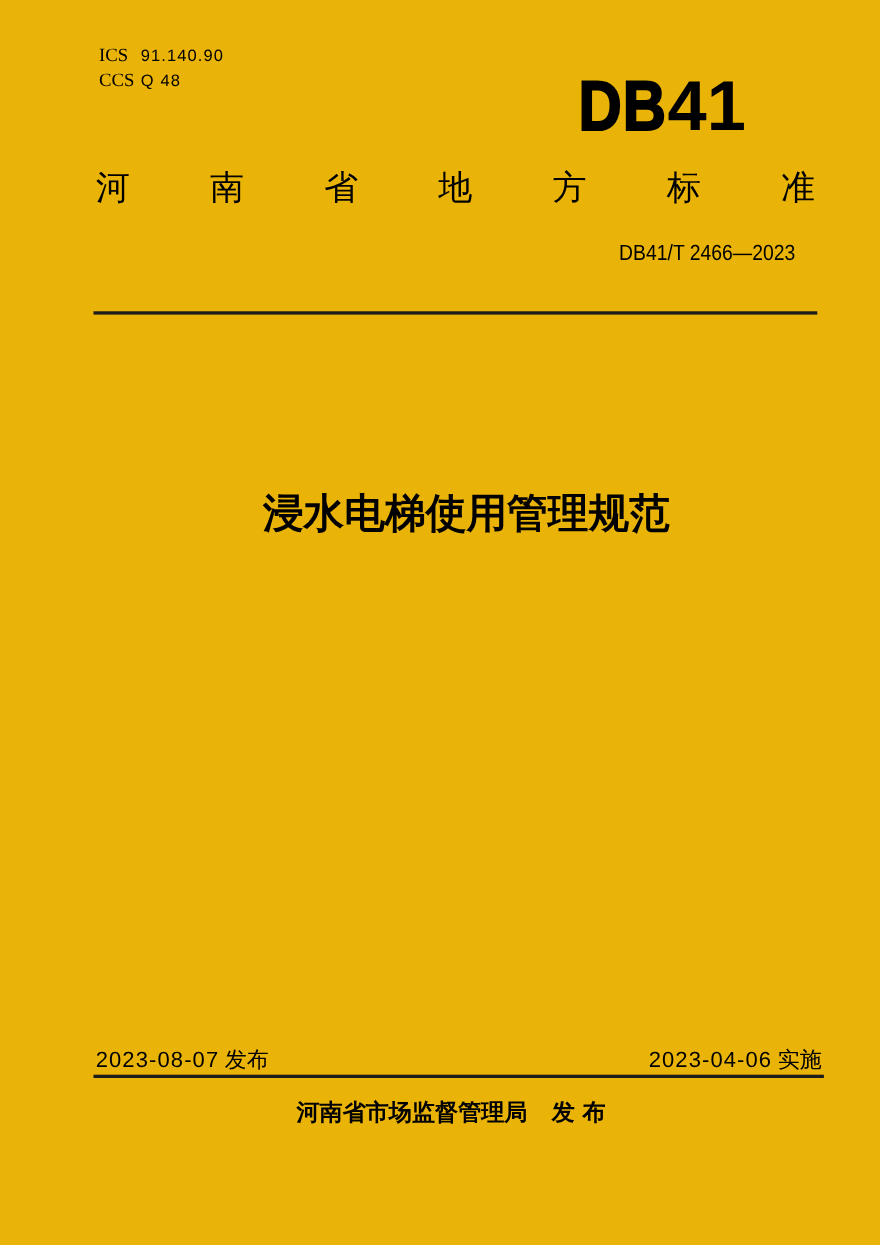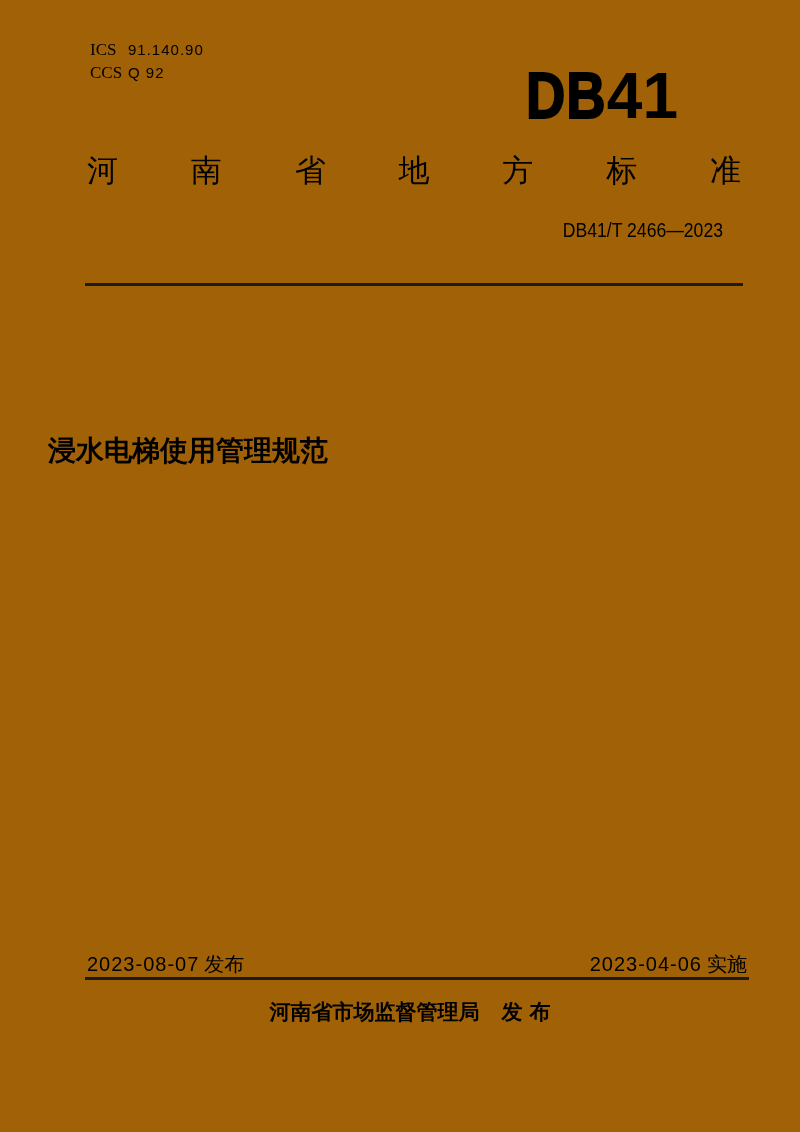--- a/index.html
+++ b/index.html
@@ -1,20 +1,20 @@
 <!DOCTYPE html>
 <html><head>
 <meta charset="utf-8">
 <style>
   html,body{margin:0;padding:0;background:#888;}
   .page{
     position:relative;
     width:800px;height:1132px;
     margin:0 auto;
-    background:#a16207;
+    background:#eab308;
     color:#000;
     font-family:"Liberation Sans",sans-serif;
     overflow:hidden;
   }
   
   .code-block{position:absolute;left:90px;top:38px;}
   .code-line{height:23px;line-height:23px;white-space:nowrap;}
   .code-label{
     display:inline-block;width:38px;
     font-family:"Liberation Serif","DejaVu Serif",serif;
@@ -51,22 +51,22 @@
     transform:scaleX(0.88);
     transform-origin:right center;
     white-space:nowrap;
   }
   .rule{position:absolute;background:#1c1c1c;height:3px;}
   .rule-top{left:85px;top:283px;width:658px;}
   .rule-bottom{left:85px;top:977px;width:664px;}
   
   .title{
     position:absolute;left:48px;right:0;top:429px;
-    margin:0;text-align:left;
-    font-size:28px;font-weight:bold;line-height:43px;
+    margin:16px;text-align:center;
+    font-size:37px;font-weight:bold;line-height:43px;
     letter-spacing:0;
   }
   
   .date-line{position:absolute;top:952px;font-size:20px;line-height:24px;white-space:nowrap;}
   .date-issue{left:87px;}
   .date-impl{right:53px;}
   .date-value{letter-spacing:1px;}
   .date-label{margin-left:5px;}
   
   .publisher{
@@ -80,21 +80,21 @@
 </head>
 <body>
 
 <div class="page">
 
   <div class="code-block">
     <div class="code-line">
       <span class="code-label">ICS</span><span class="code-value">91.140.90</span>
     </div>
     <div class="code-line">
-      <span class="code-label">CCS</span><span class="code-value">Q 92</span>
+      <span class="code-label">CCS</span><span class="code-value">Q 48</span>
     </div>
   </div>
 
   <div class="db-logo">
     <span class="db">DB</span><span class="num">41</span>
   </div>
 
   <div class="standard-type">
     <span>河</span>
     <span>南</span>

